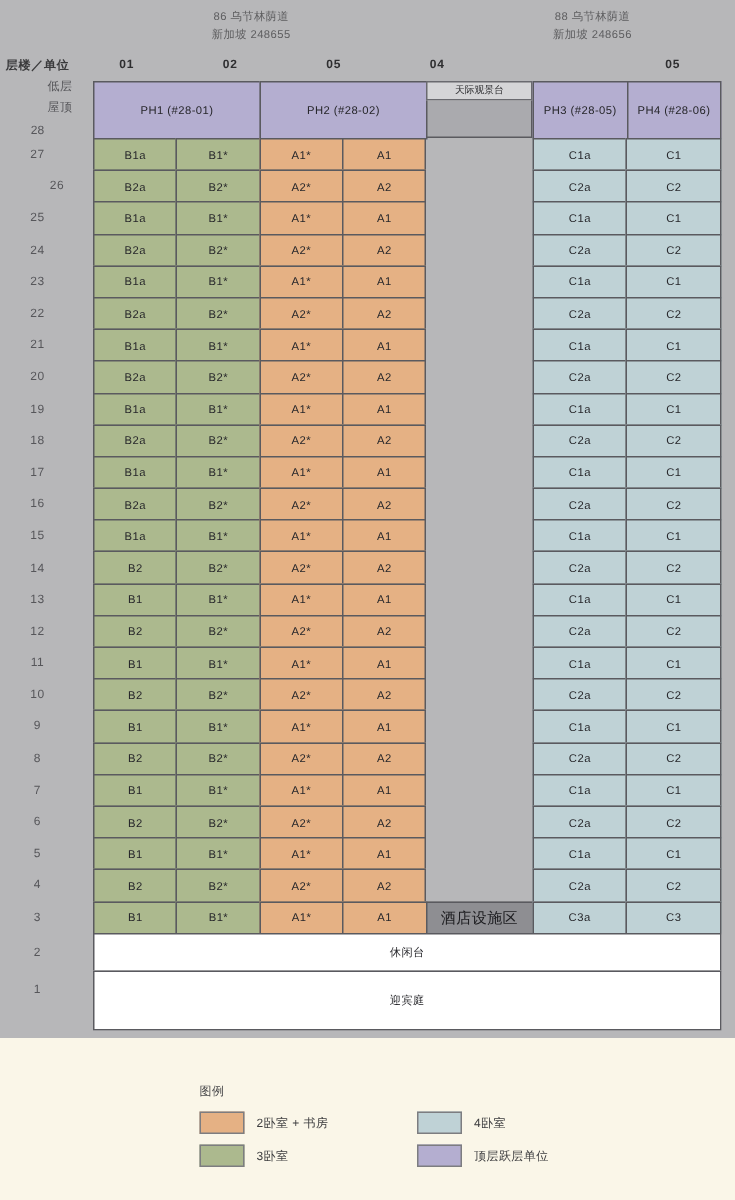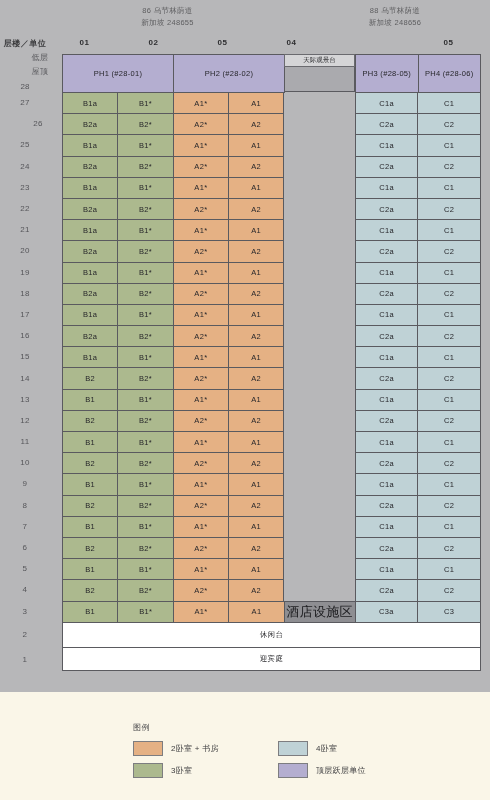--- a/index.html
+++ b/index.html
@@ -56,21 +56,21 @@
   }
   .c01,.c02,.c03,.c04 { width:69px; }
   .cgap { width:88px; }
   .c05,.c06 { width:78px; }
 
   .ph   { background:#b4aed0; }
   .green{ background:#acb98e; }
   .orange{background:#e5b184; }
   .blue { background:#bfd2d6; }
   .gapcell { background:transparent; border:none; }
-  .gray-block { background:#8e8e92; color:#1c1c1f; font-size:13px; }
+  .gray-block { background:#8e8e92; color:#1c1c1f; font-size:10px; }
   .white { background:#ffffff; }
   .skydeck {
     background:#d5d5d7; font-size:6.5px; color:#2c2c2f;
     border:1px solid #6a6a6f;
   }
   .skydeck-blank { background:#aaaaae; border:1px solid #5a5a5f; border-top:none; }
 
   
   .legend-area {
     flex:0 0 auto; height:108px; background:#faf6e8;
@@ -382,21 +382,21 @@
           <div class="cell c02 green">B1*</div>
           <div class="cell c03 orange">A1*</div>
           <div class="cell c04 orange">A1</div>
           <div class="cell cgap gray-block">酒店设施区</div>
           <div class="cell c05 blue">C3a</div>
           <div class="cell c06 blue">C3</div>
         </div>
         <div class="grow" style="height: 25px;">
           <div class="cell white" style="width: 430px;">休闲台</div>
         </div>
-        <div class="grow" style="height: 23px;">
+        <div class="grow" style="height: 39px;">
           <div class="cell white" style="width: 430px;">迎宾庭</div>
         </div>
       </div>
   </div>
 
   <div class="legend-area">
     <div class="legend-title">图例</div>
 
     <div class="legend-item li-0">
       <span class="legend-sw" id="sw0" style="background: rgb(229, 177, 132);"></span>

